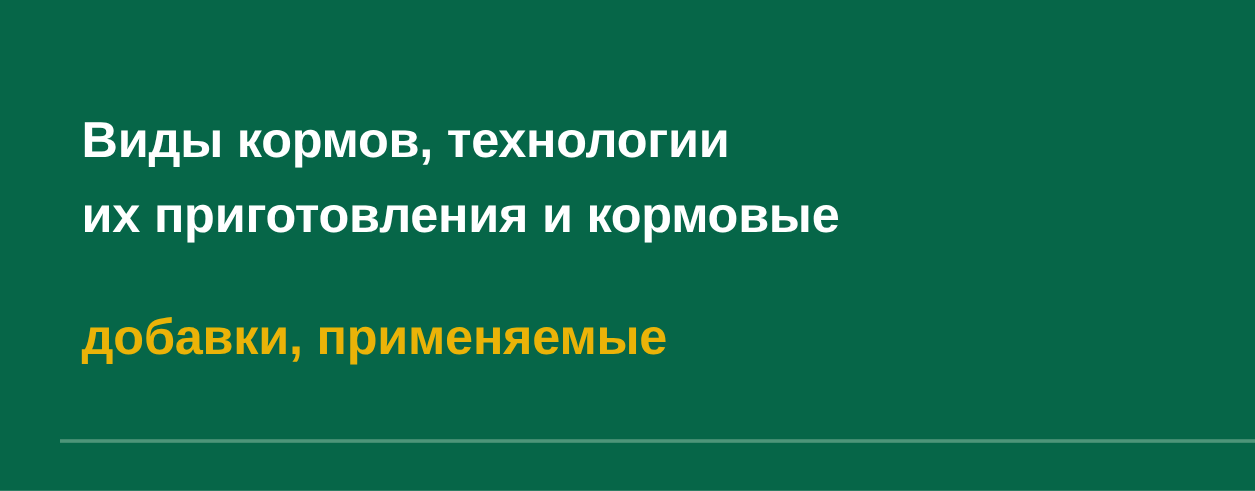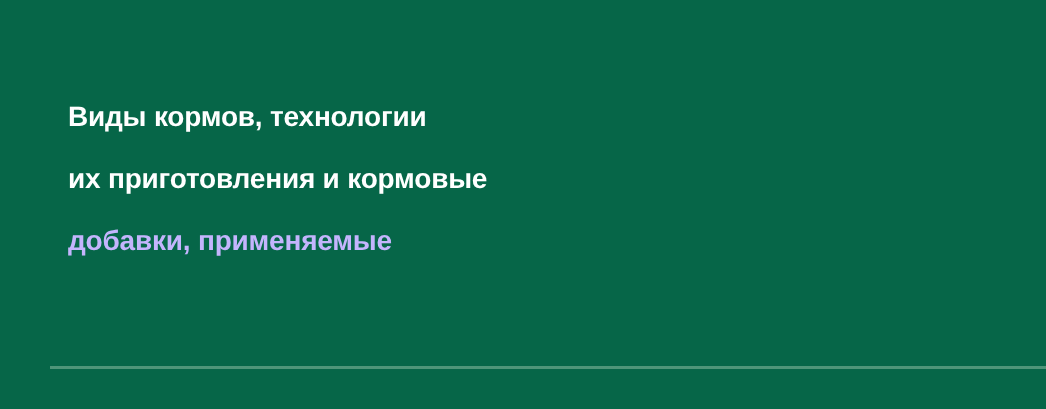--- a/index.html
+++ b/index.html
@@ -27,21 +27,21 @@
     position: absolute;
     left: 68px;
     top: 86px;
     width: 940px;
   }
 
   .title-line {
     display: block;
     color: #ffffff;
     font-family: "Liberation Sans", "DejaVu Sans", sans-serif;
-    font-size: 28px;
+    font-size: 42px;
     font-weight: bold;
     line-height: 62px;
     letter-spacing: -0.2px;
     white-space: pre;
     margin: 0;
     padding: 0;
     text-rendering: geometricPrecision;
   }
 
   #divider {
@@ -54,18 +54,18 @@
   }
 </style>
 </head>
 <body>
 
 <div id="slide" style="background: rgb(6, 102, 72);">
 
   <div id="title-block">
     <span class="title-line" style="color: rgb(255, 255, 255);">Виды кормов, технологии</span>
     <span class="title-line" style="color: rgb(255, 255, 255);">их приготовления и кормовые</span>
-    <span class="title-line" style="color: #c4b5fd;">добавки, применяемые</span>
+    <span class="title-line" style="color: #eab308; margin-top: 40px;">добавки, применяемые</span>
   </div>
 
   <div id="divider" style="background: rgb(78, 149, 121);"></div>
 
 </div>
 
 </body></html>

